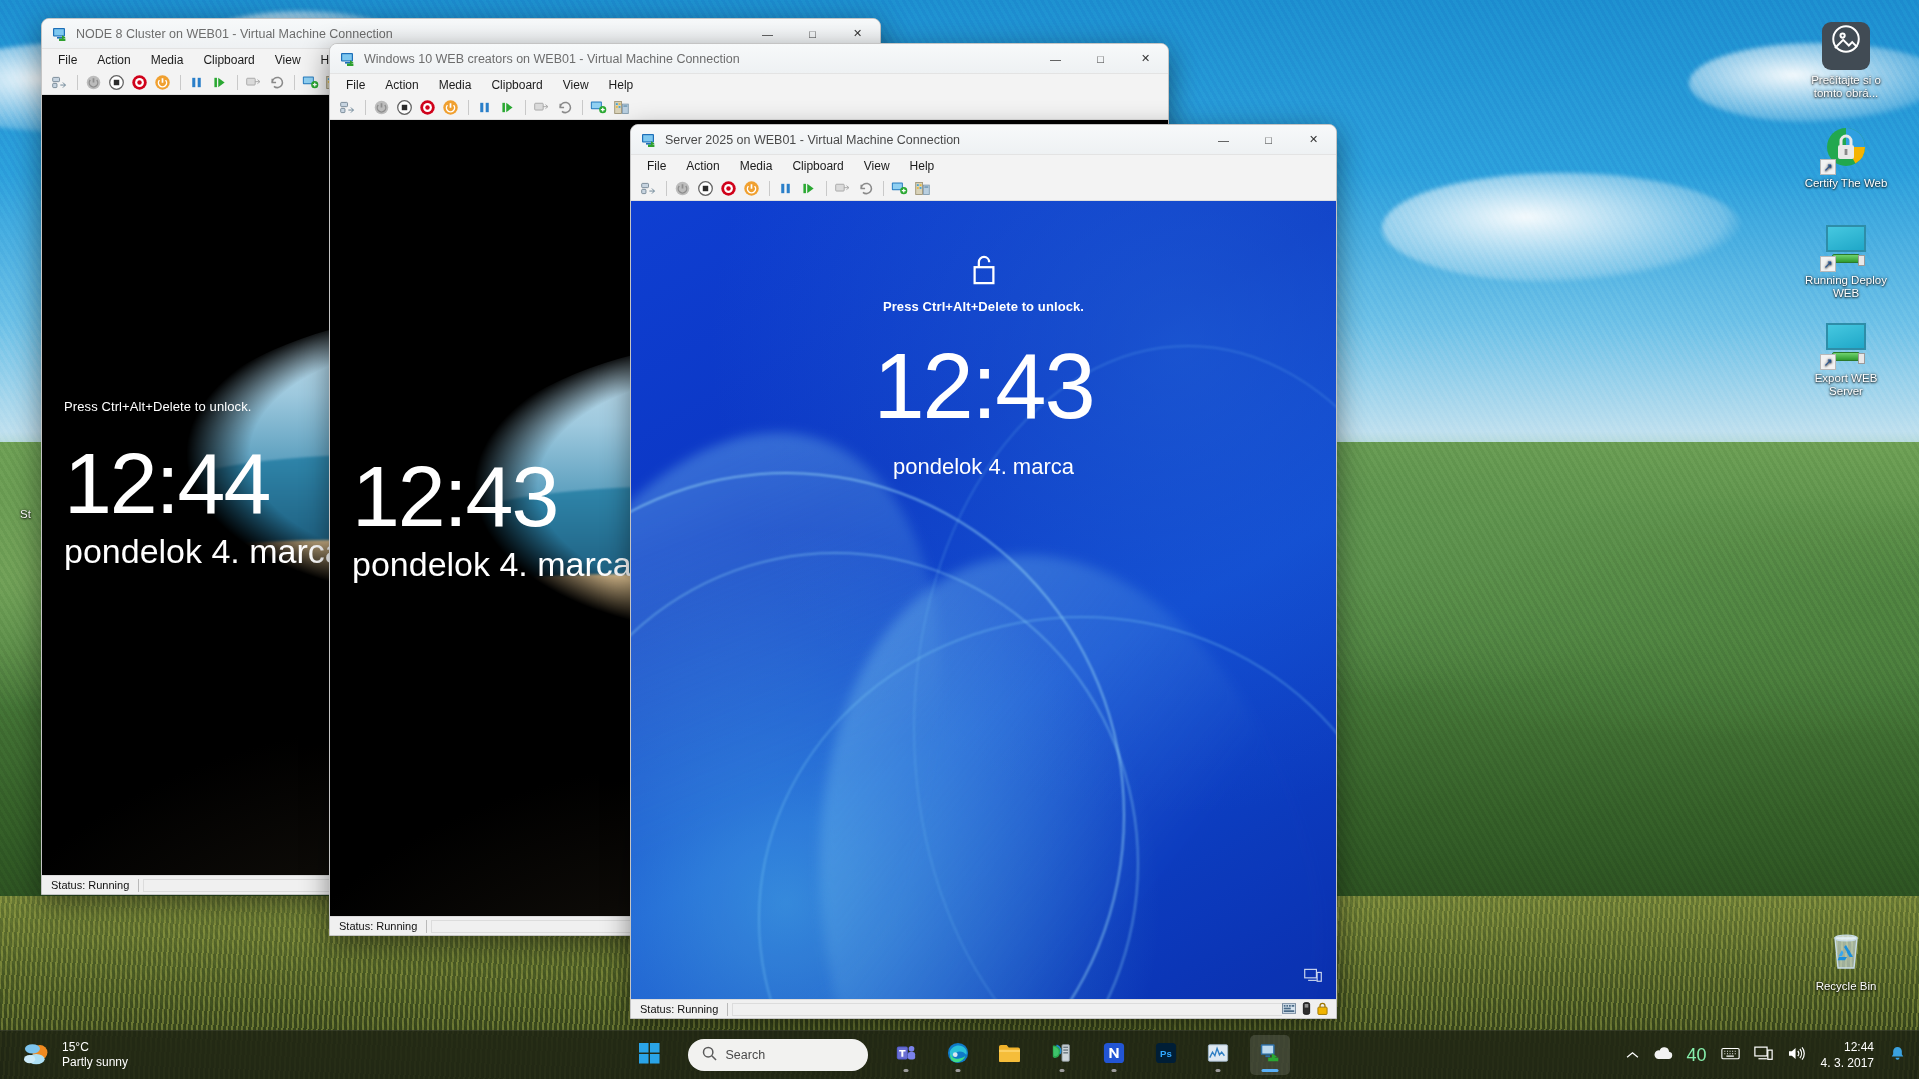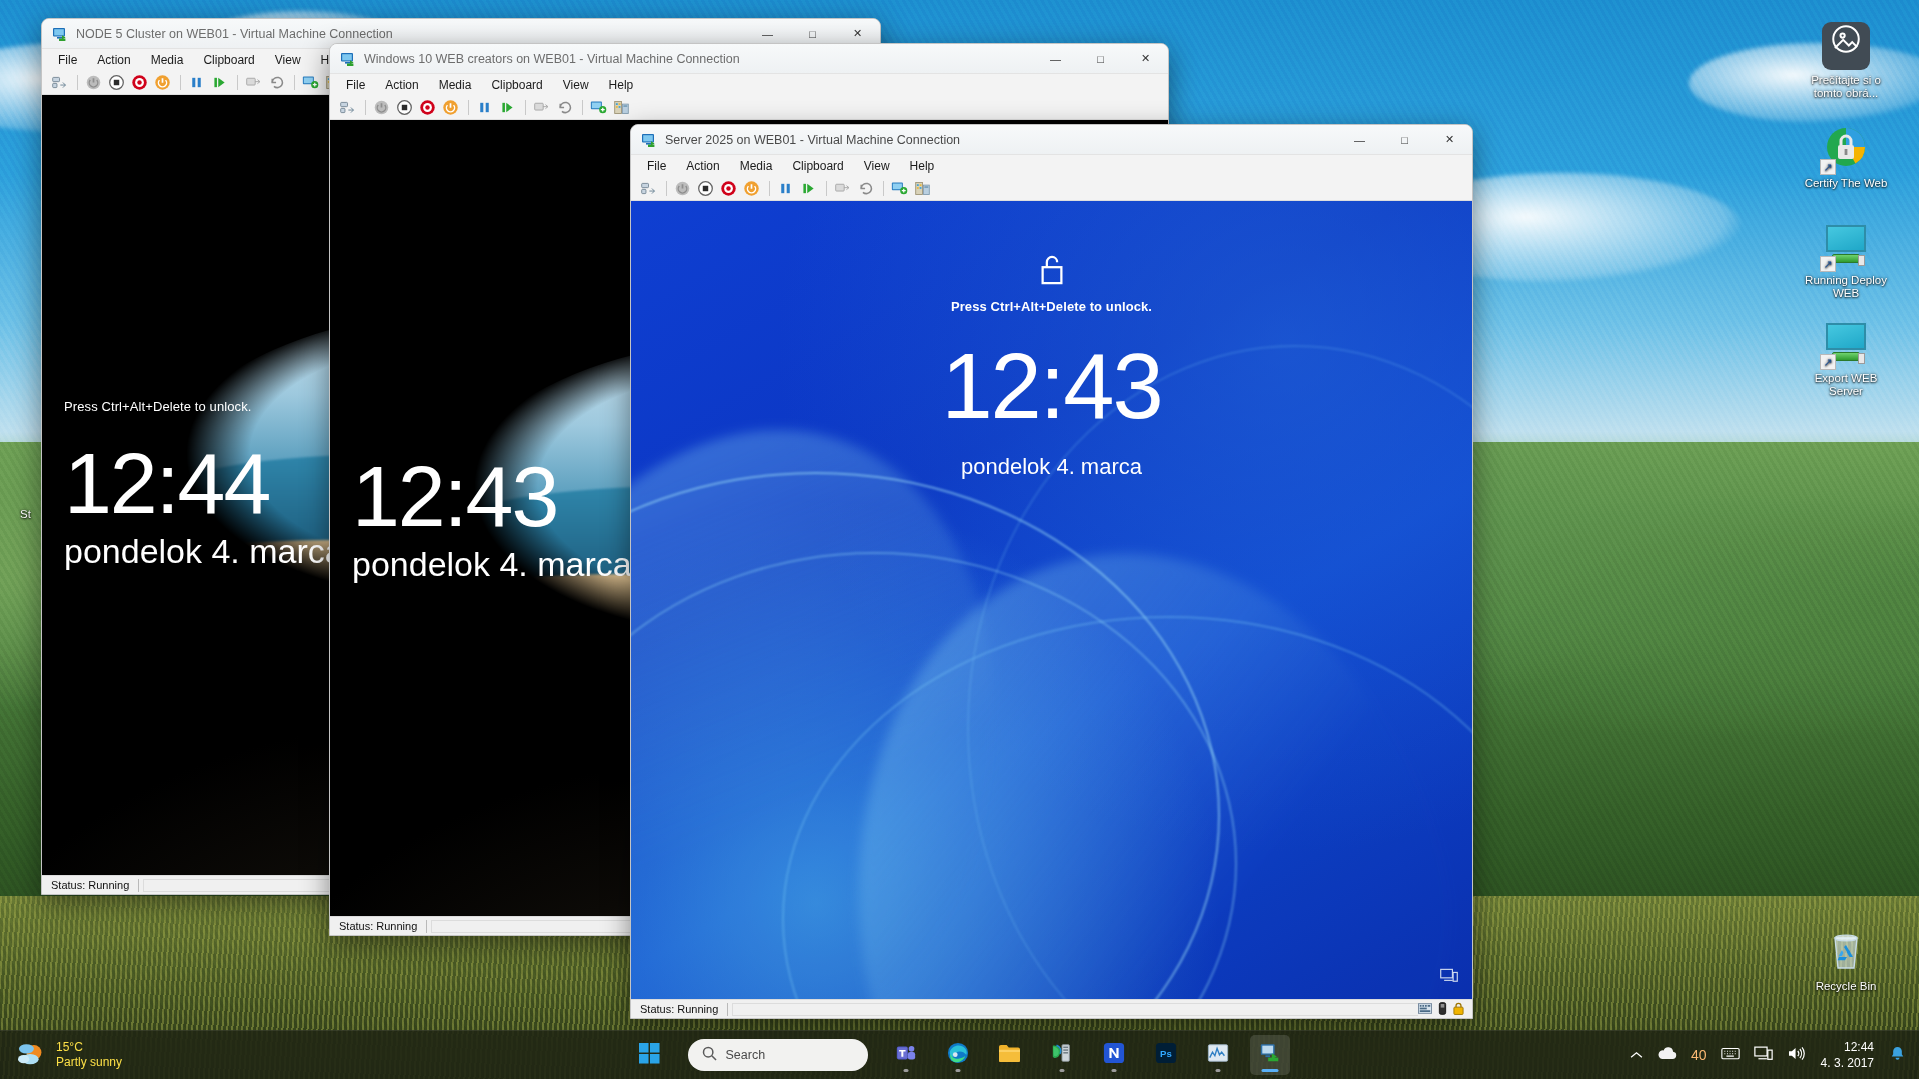--- a/index.html
+++ b/index.html
@@ -202,22 +202,22 @@
   
   #taskbar{
     position:absolute; left:0; right:0; bottom:0; height:49px;
     background:rgba(26,30,18,.74);
     backdrop-filter:blur(22px);
     display:flex; align-items:center;
     border-top:1px solid rgba(255,255,255,.08);
     z-index:50;
   }
   #weather{
-    display:flex; align-items:center; gap:8px; padding-left:18px; min-width:230px;
-    color:#fde047; font-size:12px; line-height:15px;
+    display:flex; align-items:center; gap:8px; padding-left:24px; min-width:230px;
+    color:#ffffff; font-size:12px; line-height:15px;
   }
   #tb-center{
     position:absolute; left:50%; transform:translateX(-50%);
     display:flex; align-items:center; gap:12px;
   }
   .tb-btn{
     width:40px;height:40px;border-radius:5px;display:flex;align-items:center;justify-content:center;
     position:relative;
   }
   .tb-btn.active{ background:rgba(255,255,255,.13); }
@@ -319,21 +319,21 @@
   <div class="titlebar">
     <span class="tb-icon">
       <svg viewBox="0 0 16 16" width="16" height="16">
         <rect x="1" y="2" width="12" height="8.5" rx="1" fill="#1d6fb8"></rect>
         <rect x="2.2" y="3.2" width="9.6" height="6.2" fill="#7ec8f0"></rect>
         <rect x="5" y="11" width="6" height="1.6" fill="#1d6fb8"></rect>
         <path d="M7 12.5h6.4v2.6H7z" fill="#2fa02f"></path>
         <path d="M10 9.2l3.6 2.2-3.6 2.2z" fill="#2fa02f"></path>
       </svg>
     </span>
-    <span class="tb-text">NODE 5 Cluster on WEB01 - Virtual Machine Connection</span>
+    <span class="tb-text">NODE 8 Cluster on WEB01 - Virtual Machine Connection</span>
     <span class="wbtns">
       <span class="wbtn">—</span>
       <span class="wbtn">□</span>
       <span class="wbtn close">✕</span>
     </span>
   </div>
   <div class="menubar">
     <span class="mi">File</span>
     <span class="mi">Action</span>
     <span class="mi">Media</span>
@@ -569,21 +569,21 @@
       </div>
     </div>
   </div>
   <div class="statusbar">
     <span class="sbtext">Status: Running</span>
     <span class="sbdiv"></span>
     <span class="sbfill"></span>
   </div>
 </div>
 
-<div class="vmwin" style="left:630px;top:124px;width:843px;height:895px;z-index:30;">
+<div class="vmwin" style="left:630px;top:124px;width:707px;height:895px;z-index:30;">
   <div class="titlebar active">
     <span class="tb-icon">
       <svg viewBox="0 0 16 16" width="16" height="16">
         <rect x="1" y="2" width="12" height="8.5" rx="1" fill="#1d6fb8"></rect>
         <rect x="2.2" y="3.2" width="9.6" height="6.2" fill="#7ec8f0"></rect>
         <rect x="5" y="11" width="6" height="1.6" fill="#1d6fb8"></rect>
         <path d="M7 12.5h6.4v2.6H7z" fill="#2fa02f"></path>
         <path d="M10 9.2l3.6 2.2-3.6 2.2z" fill="#2fa02f"></path>
       </svg>
     </span>
@@ -888,21 +888,21 @@
       </span>
     </span>
     <span class="tray-btn">
       <span>
         <svg viewBox="0 0 22 14" width="20" height="13">
           <path d="M5.6 13h11.6a4 4 0 0 0 .5-7.96A5.4 5.4 0 0 0 7.3 3.6 4.7 4.7 0 0 0 5.6 13z" fill="#f2f2f2"></path>
         </svg>
       </span>
     </span>
     <span class="tray-btn">
-      <span style="color:#fdba74;font-size:14px;">40</span>
+      <span style="color:#86efac;font-size:18px;">40</span>
     </span>
     <span class="tray-btn">
       <span>
         <svg viewBox="0 0 20 14" width="19" height="13" fill="none" stroke="#fff" stroke-width="1.2">
           <rect x="0.7" y="1.6" width="18.6" height="11" rx="1.4"></rect>
           <path d="M3.4 4.6h1M6.2 4.6h1M9 4.6h1M11.8 4.6h1M14.6 4.6h1M3.4 7.2h1M6.2 7.2h1M9 7.2h1M11.8 7.2h1M14.6 7.2h1M5.6 9.8h8"></path>
         </svg>
       </span>
     </span>
     <span class="tray-btn">

